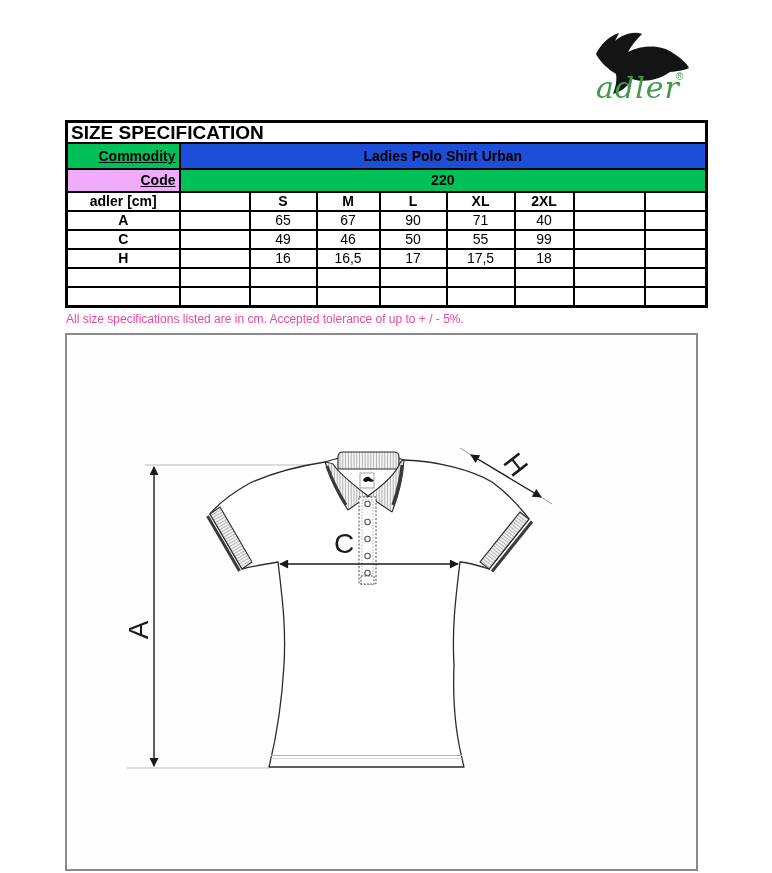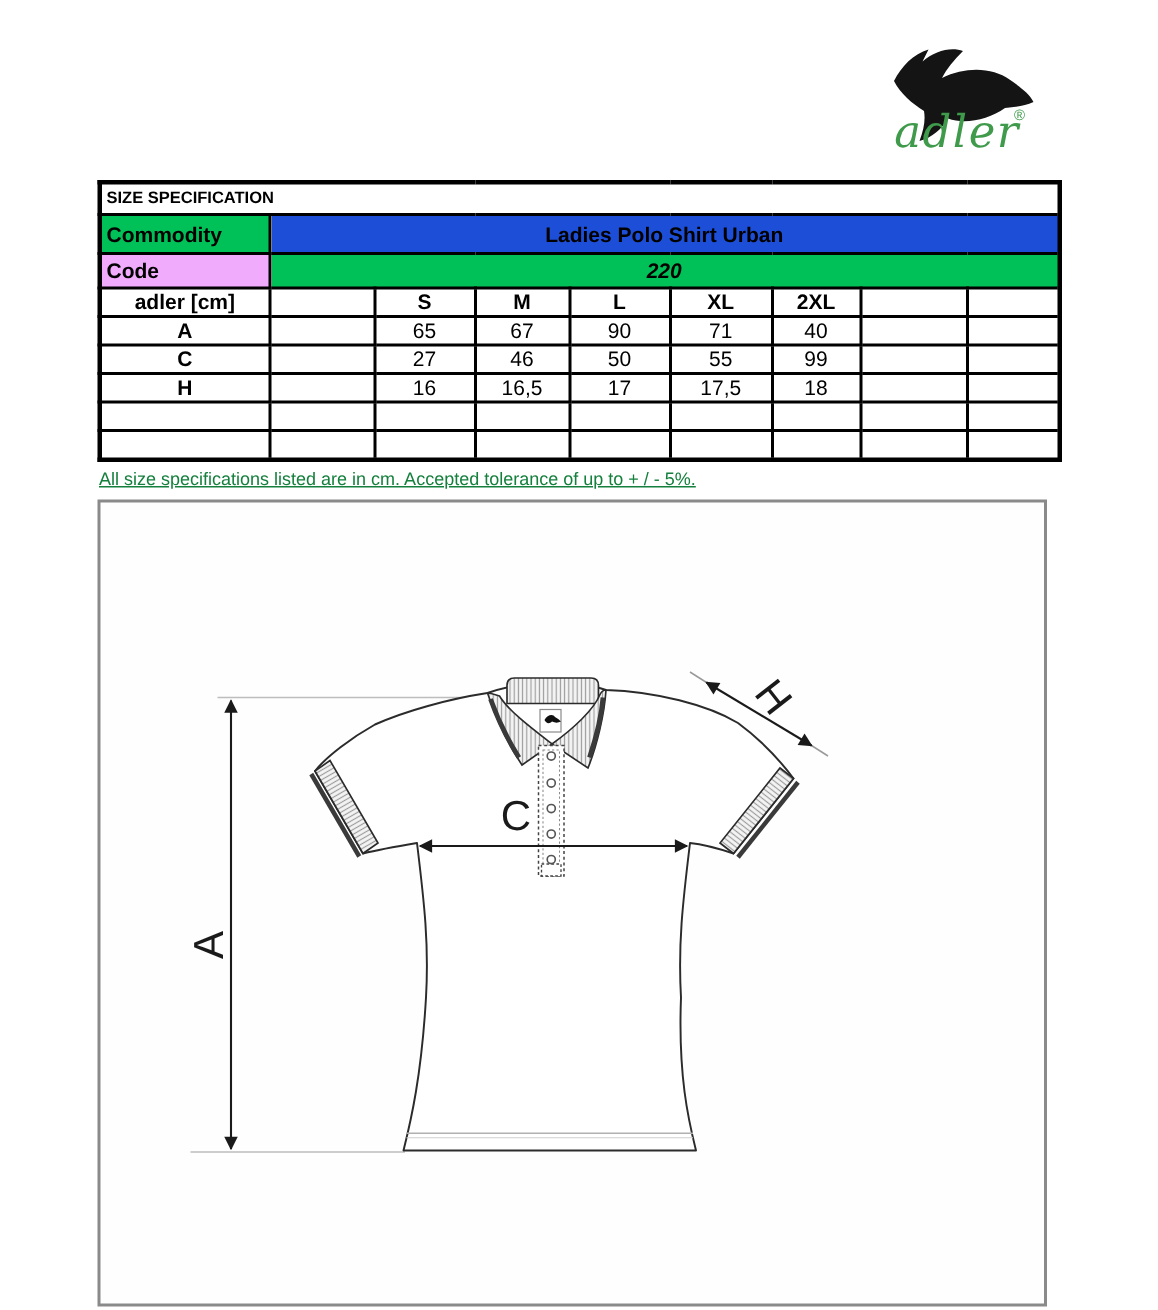--- a/index.html
+++ b/index.html
@@ -16,31 +16,31 @@
     position:absolute;left:65px;top:120px;width:640px;
     border-collapse:collapse;table-layout:fixed;
     border:3px solid #000;
     font-family:"Liberation Sans",sans-serif;
   }
   .spec-table td{
     border:2px solid #000;
     font-size:14px;height:17px;line-height:17px;
     padding:0 3px;overflow:hidden;white-space:nowrap;
   }
-  .spec-table td.t-title{font-weight:bold;font-size:11px;height:19px;line-height:19px;text-align:left;}
-  .spec-table td.g-lbl{font-weight:bold;text-align:left;}
+  .spec-table td.t-title{font-weight:bold;font-size:19px;height:19px;line-height:19px;text-align:left;}
+  .spec-table td.g-lbl{font-weight:bold;text-align:right;text-decoration:underline;}
   .spec-table td.g-val{font-weight:bold;text-align:center;}
   .spec-table tr.r-comm td{height:24px;line-height:24px;}
   .spec-table tr.r-code td{height:21px;line-height:21px;}
   .spec-table td.hdr{font-weight:bold;text-align:center;}
   .spec-table td.num{text-align:center;}
 
   
   .note{
-    position:absolute;left:66px;top:312px;font-size:12px;line-height:14px;color:#15803d;text-decoration:underline;
+    position:absolute;left:66px;top:312px;font-size:12px;line-height:14px;color:#ec4899;
   }
 
   
   .diagram-box{
     position:absolute;left:65px;top:333px;width:629px;height:534px;
     border:2px solid #8a8a8a;background:#fefefe;
   }
   .diagram-box svg{display:block;width:629px;height:534px;}
 
   svg text.dim{
@@ -77,21 +77,21 @@
   <tbody>
     <tr>
       <td class="t-title" colspan="9">SIZE SPECIFICATION</td>
     </tr>
     <tr class="r-comm">
       <td class="g-lbl" style="background-color: rgb(0, 193, 87);">Commodity</td>
       <td class="g-val" colspan="8" style="background-color: #1d4ed8;">Ladies Polo Shirt Urban</td>
     </tr>
     <tr class="r-code">
       <td class="g-lbl" style="background-color: #f0abfc;">Code</td>
-      <td class="g-val" colspan="8" style="background-color: rgb(0, 193, 87); font-style: italic;">220</td>
+      <td class="g-val" colspan="8" style="background-color: rgb(0, 193, 87);">220</td>
     </tr>
     <tr>
       <td class="hdr">adler [cm]</td>
       <td></td>
       <td class="hdr">S</td>
       <td class="hdr">M</td>
       <td class="hdr">L</td>
       <td class="hdr">XL</td>
       <td class="hdr">2XL</td>
       <td></td>
@@ -104,21 +104,21 @@
       <td class="num">67</td>
       <td class="num">90</td>
       <td class="num">71</td>
       <td class="num">40</td>
       <td></td>
       <td></td>
     </tr>
     <tr>
       <td class="hdr">C</td>
       <td></td>
-      <td class="num">27</td>
+      <td class="num">49</td>
       <td class="num">46</td>
       <td class="num">50</td>
       <td class="num">55</td>
       <td class="num">99</td>
       <td></td>
       <td></td>
     </tr>
     <tr>
       <td class="hdr">H</td>
       <td></td>

